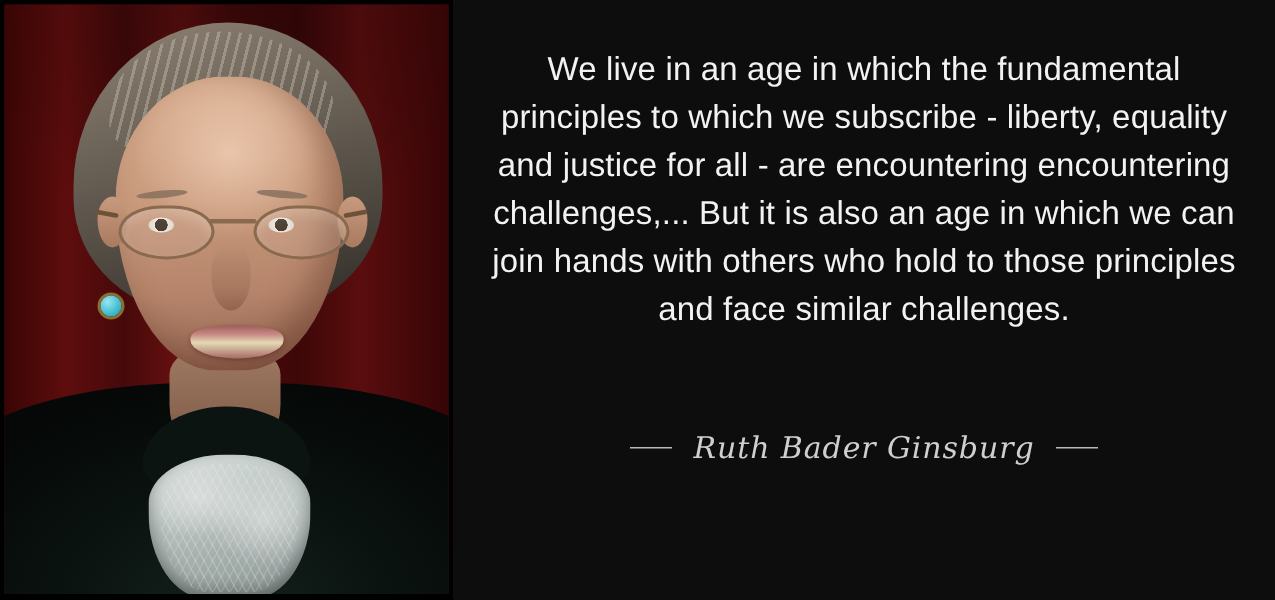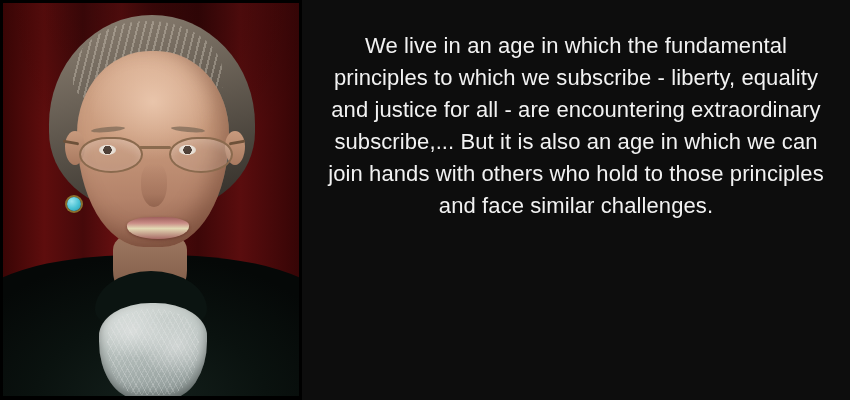--- a/index.html
+++ b/index.html
@@ -378,18 +378,23 @@
         <div class="lens r"></div>
         <div class="bridge"></div>
         <div class="temple l"></div>
         <div class="temple r"></div>
       </div>
     </div>
   </div>
 
   <div id="quote-panel">
 
-    <div id="quote-text">We live in an age in which the fundamental principles to which we subscribe - liberty, equality and justice for all - are encountering extraordinary subscribe,... But it is also an age in which we can join hands with others who hold to those principles and face similar challenges.</div>
-
+    <div id="quote-text">We live in an age in which the fundamental principles to which we subscribe - liberty, equality and justice for all - are encountering encountering challenges,... But it is also an age in which we can join hands with others who hold to those principles and face similar challenges.</div>
+
+    <div id="attribution">
+      <span class="attr-rule"></span>
+      <span id="author-name">Ruth Bader Ginsburg</span>
+      <span class="attr-rule"></span>
+    </div>
 
 
   </div>
 </div>
 
 </body></html>

